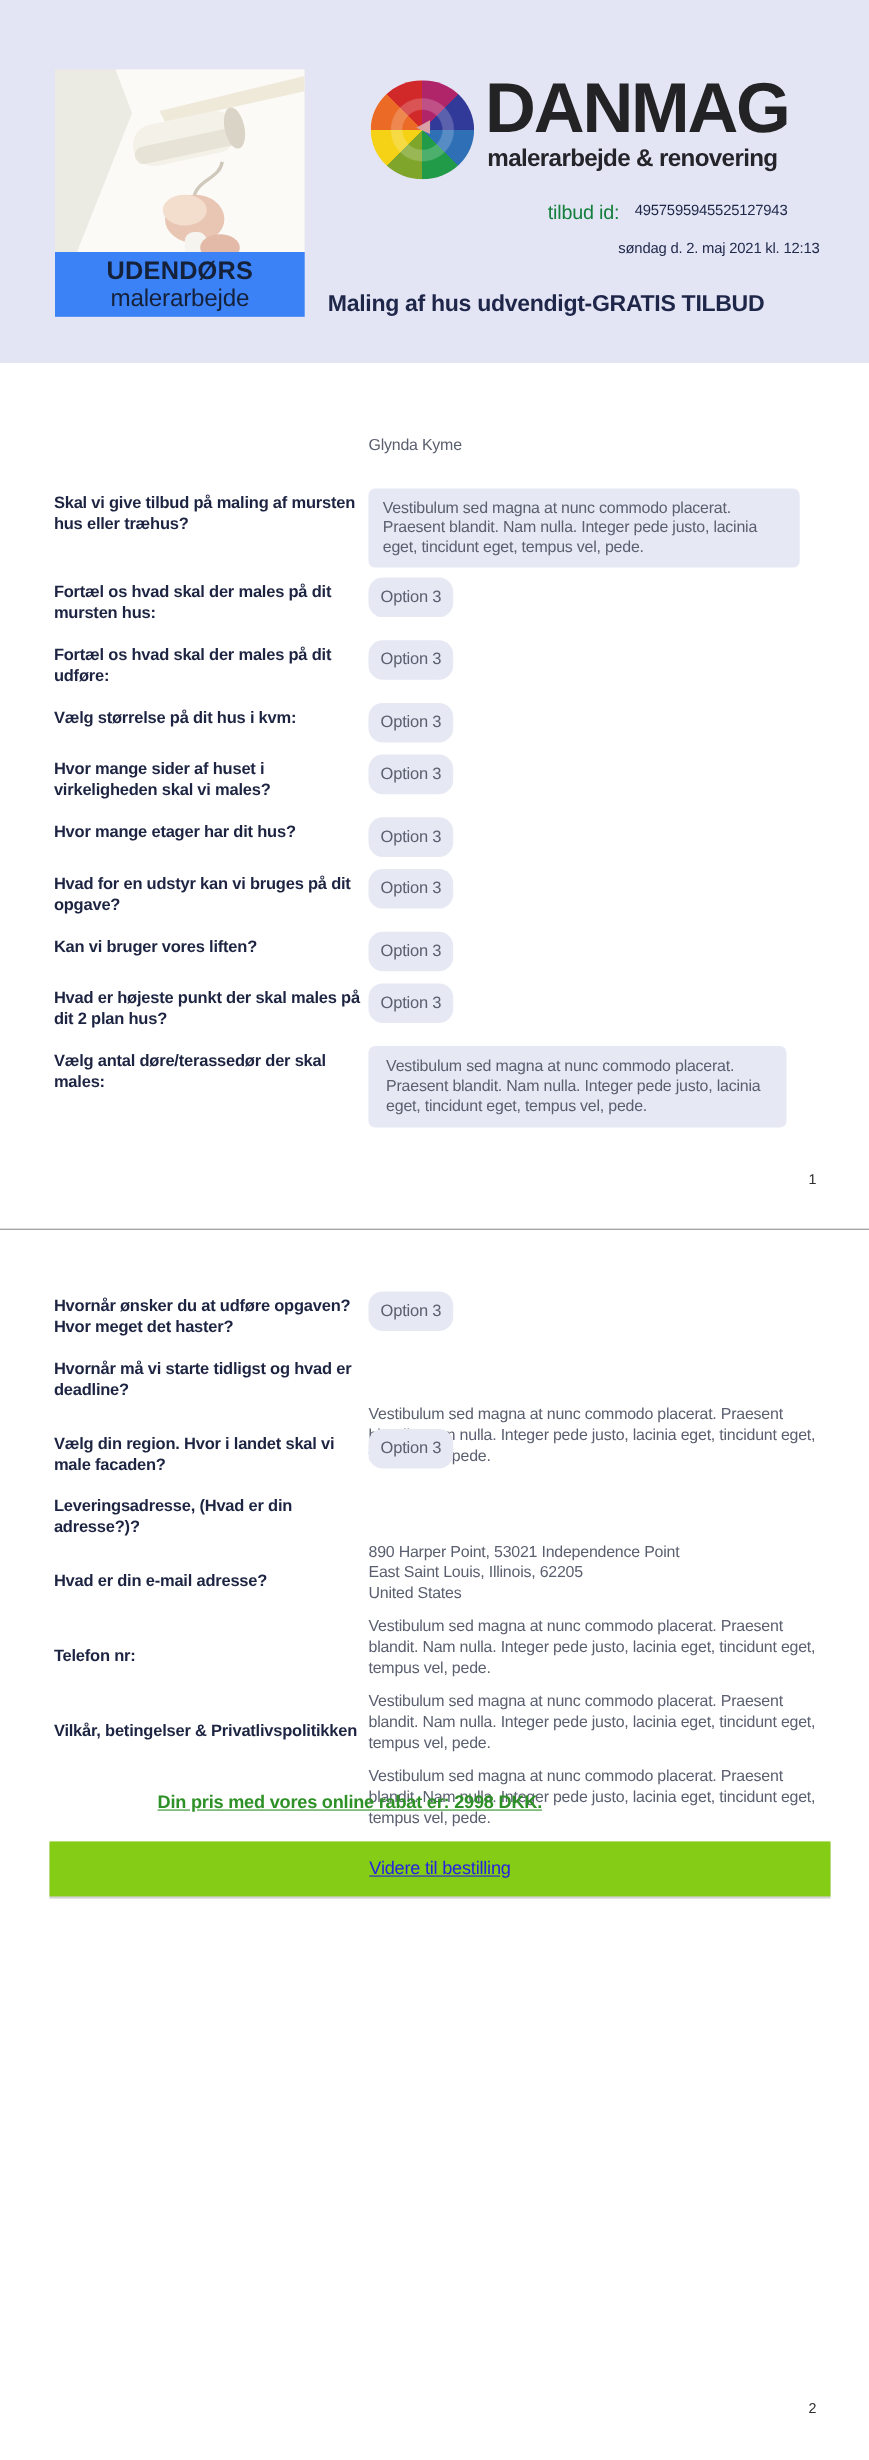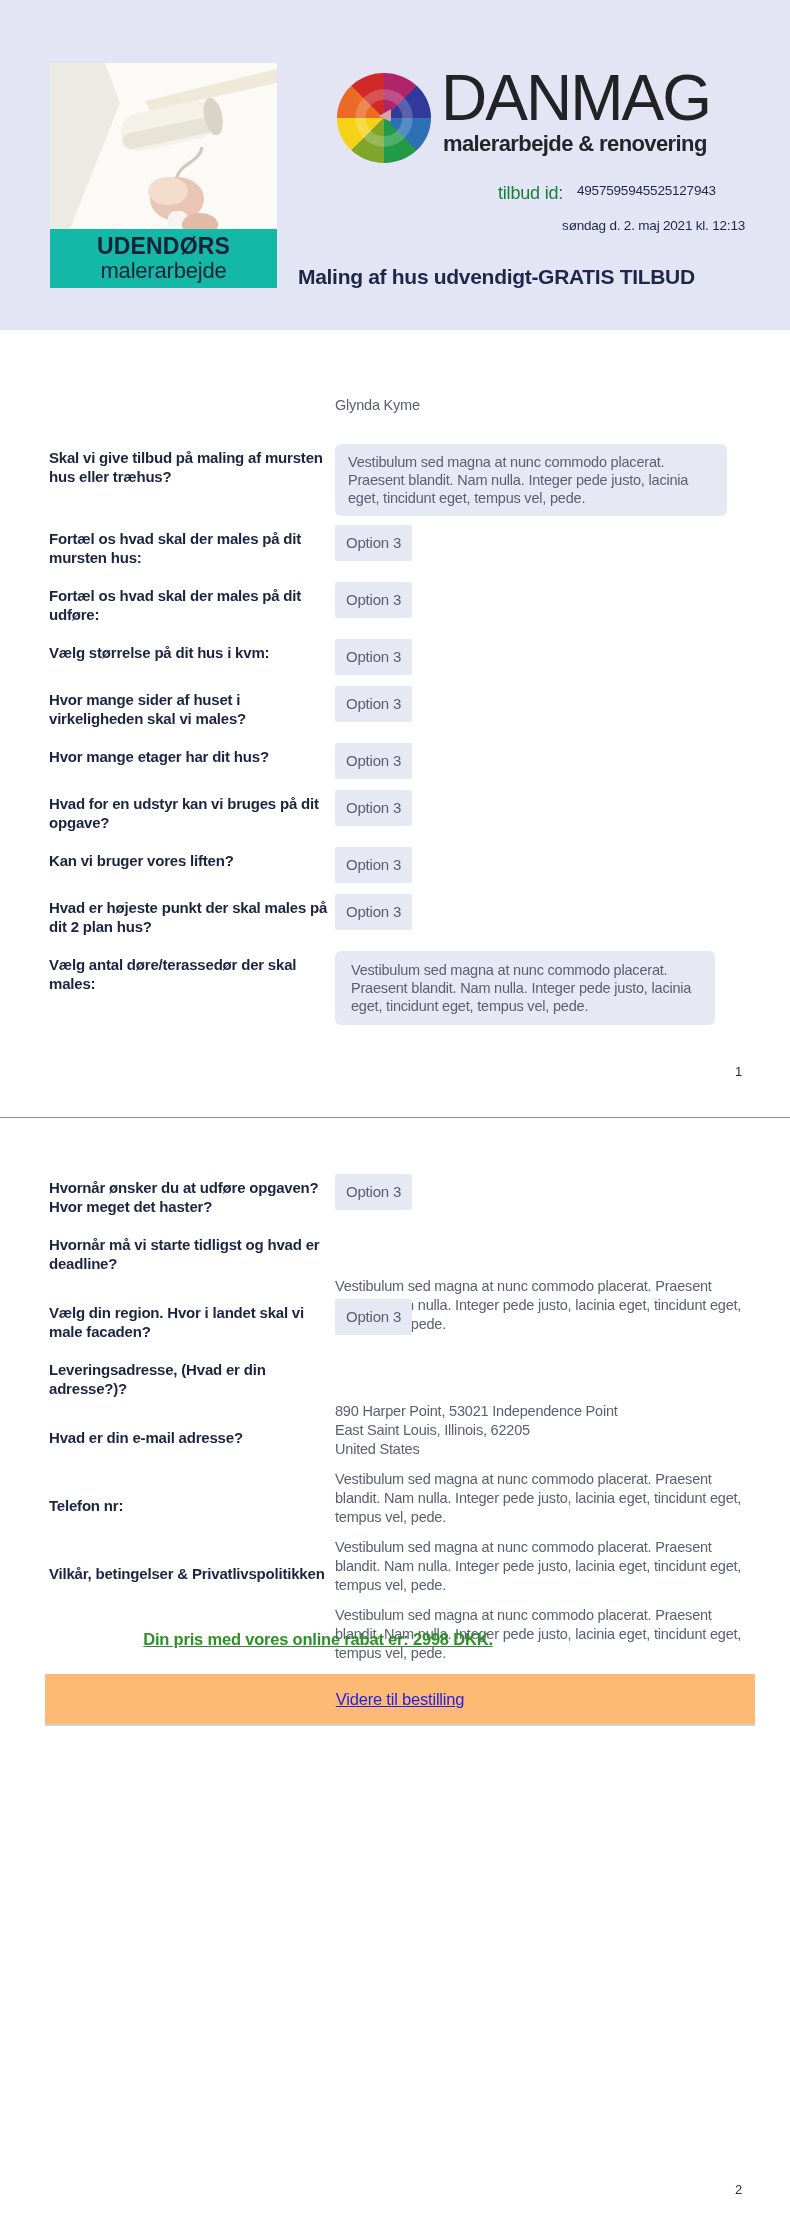--- a/index.html
+++ b/index.html
@@ -3,56 +3,56 @@
 <meta charset="utf-8">
 <style>
   html,body{margin:0;padding:0;background:#ffffff;}
   body{font-family:"Liberation Sans","DejaVu Sans",sans-serif;-webkit-font-smoothing:antialiased;}
   #page{position:relative;width:790px;height:2236px;background:#ffffff;overflow:hidden;margin:0 auto;letter-spacing:-0.2px;}
 
   
   .header{position:absolute;left:0;top:0;width:790px;height:330px;background:#e4e5f4;}
   .photo-card{position:absolute;left:50px;top:63px;width:227px;height:225px;}
   .photo{width:227px;height:166px;display:block;}
-  .badge{width:227px;height:59px;background:#14b8a6;color:#152039;text-align:center;
+  .badge{width:227px;height:59px;background:#3b82f6;color:#152039;text-align:center;
          display:flex;flex-direction:column;justify-content:center;line-height:1.08;}
   .badge .b1{font-size:23px;font-weight:800;letter-spacing:0.2px;}
   .badge .b2{font-size:22px;font-weight:400;}
   .wheel{position:absolute;left:337px;top:73px;width:94px;height:90px;border-radius:50%;
          background:
            radial-gradient(circle at 50% 50%, rgba(255,255,255,0) 0 27%, rgba(255,255,255,0.20) 29% 43%, rgba(255,255,255,0) 45%),
            conic-gradient(from 0deg,
              #b02569 0 45deg,  #323a99 45deg 90deg, #2e6fb5 90deg 135deg, #219b47 135deg 180deg,
              #7fa52b 180deg 225deg, #f5d216 225deg 270deg, #ea6a26 270deg 315deg, #d1292a 315deg 360deg);}
   .wheel::after{content:"";position:absolute;left:44%;top:40%;width:13px;height:13px;background:#d9a0a6;
          clip-path:polygon(100% 0, 0 55%, 100% 100%);}
-  .brand-name{position:absolute;left:441px;top:66px;font-size:64px;line-height:1;font-weight:400;
+  .brand-name{position:absolute;left:441px;top:66px;font-size:64px;line-height:1;font-weight:700;
          color:#232224;letter-spacing:-2px;}
   .brand-sub{position:absolute;left:443px;top:131px;font-size:22px;font-weight:700;color:#25242a;letter-spacing:-0.6px;}
   .tilbud-label{position:absolute;left:498px;top:183px;font-size:18px;color:#15803d;}
   .tilbud-value{position:absolute;left:577px;top:183px;font-size:13.5px;color:#1e2749;}
   .datetime{position:absolute;right:45px;top:218px;font-size:13.5px;color:#1e2749;}
   .doc-title{position:absolute;left:298px;top:265px;font-size:21px;font-weight:700;color:#1e2749;letter-spacing:-0.3px;}
 
   
   .q{position:absolute;left:49px;width:288px;font-size:15px;font-weight:700;color:#1d2442;line-height:19px;}
   .a-wrap{position:absolute;left:335px;width:410px;}
   .ans-text{font-size:14.5px;color:#5b6070;line-height:19px;white-space:pre-line;margin-top:42px;}
   .ans-box{box-sizing:border-box;width:392px;background:#e6e8f3;border-radius:6px;
            padding:9px 13px;font-size:14.5px;color:#5b6070;line-height:18px;margin-top:-4px;}
   .ans-box.narrow{width:380px;padding:10px 16px;}
   .ans-btn{display:inline-block;height:36px;line-height:35px;padding:0 11px;background:#e6e8f3;
-           border-radius:2px;font-size:15px;color:#5b6070;margin-top:-4px;}
+           border-radius:13px;font-size:15px;color:#5b6070;margin-top:-4px;}
 
   
   .divider{position:absolute;left:0;top:1117px;width:790px;height:1px;background:#8f8f8f;}
   .pagenum{position:absolute;right:48px;font-size:13px;color:#2e2e2e;}
   .price{position:absolute;left:0;top:1630px;width:636px;text-align:center;
          font-size:16.5px;font-weight:700;color:#2e9127;text-decoration:underline;}
-  .cta{position:absolute;left:45px;top:1674px;width:710px;height:50px;background:#fdba74;
+  .cta{position:absolute;left:45px;top:1674px;width:710px;height:50px;background:#84cc16;
        display:flex;align-items:center;justify-content:center;box-shadow:0 2px 0 rgba(0,0,0,0.18);cursor:pointer;}
   .cta span{font-size:16.5px;color:#2522e0;text-decoration:underline;}
 </style>
 </head>
 <body>
 
 <div id="page">
 
   <div class="header">
 

